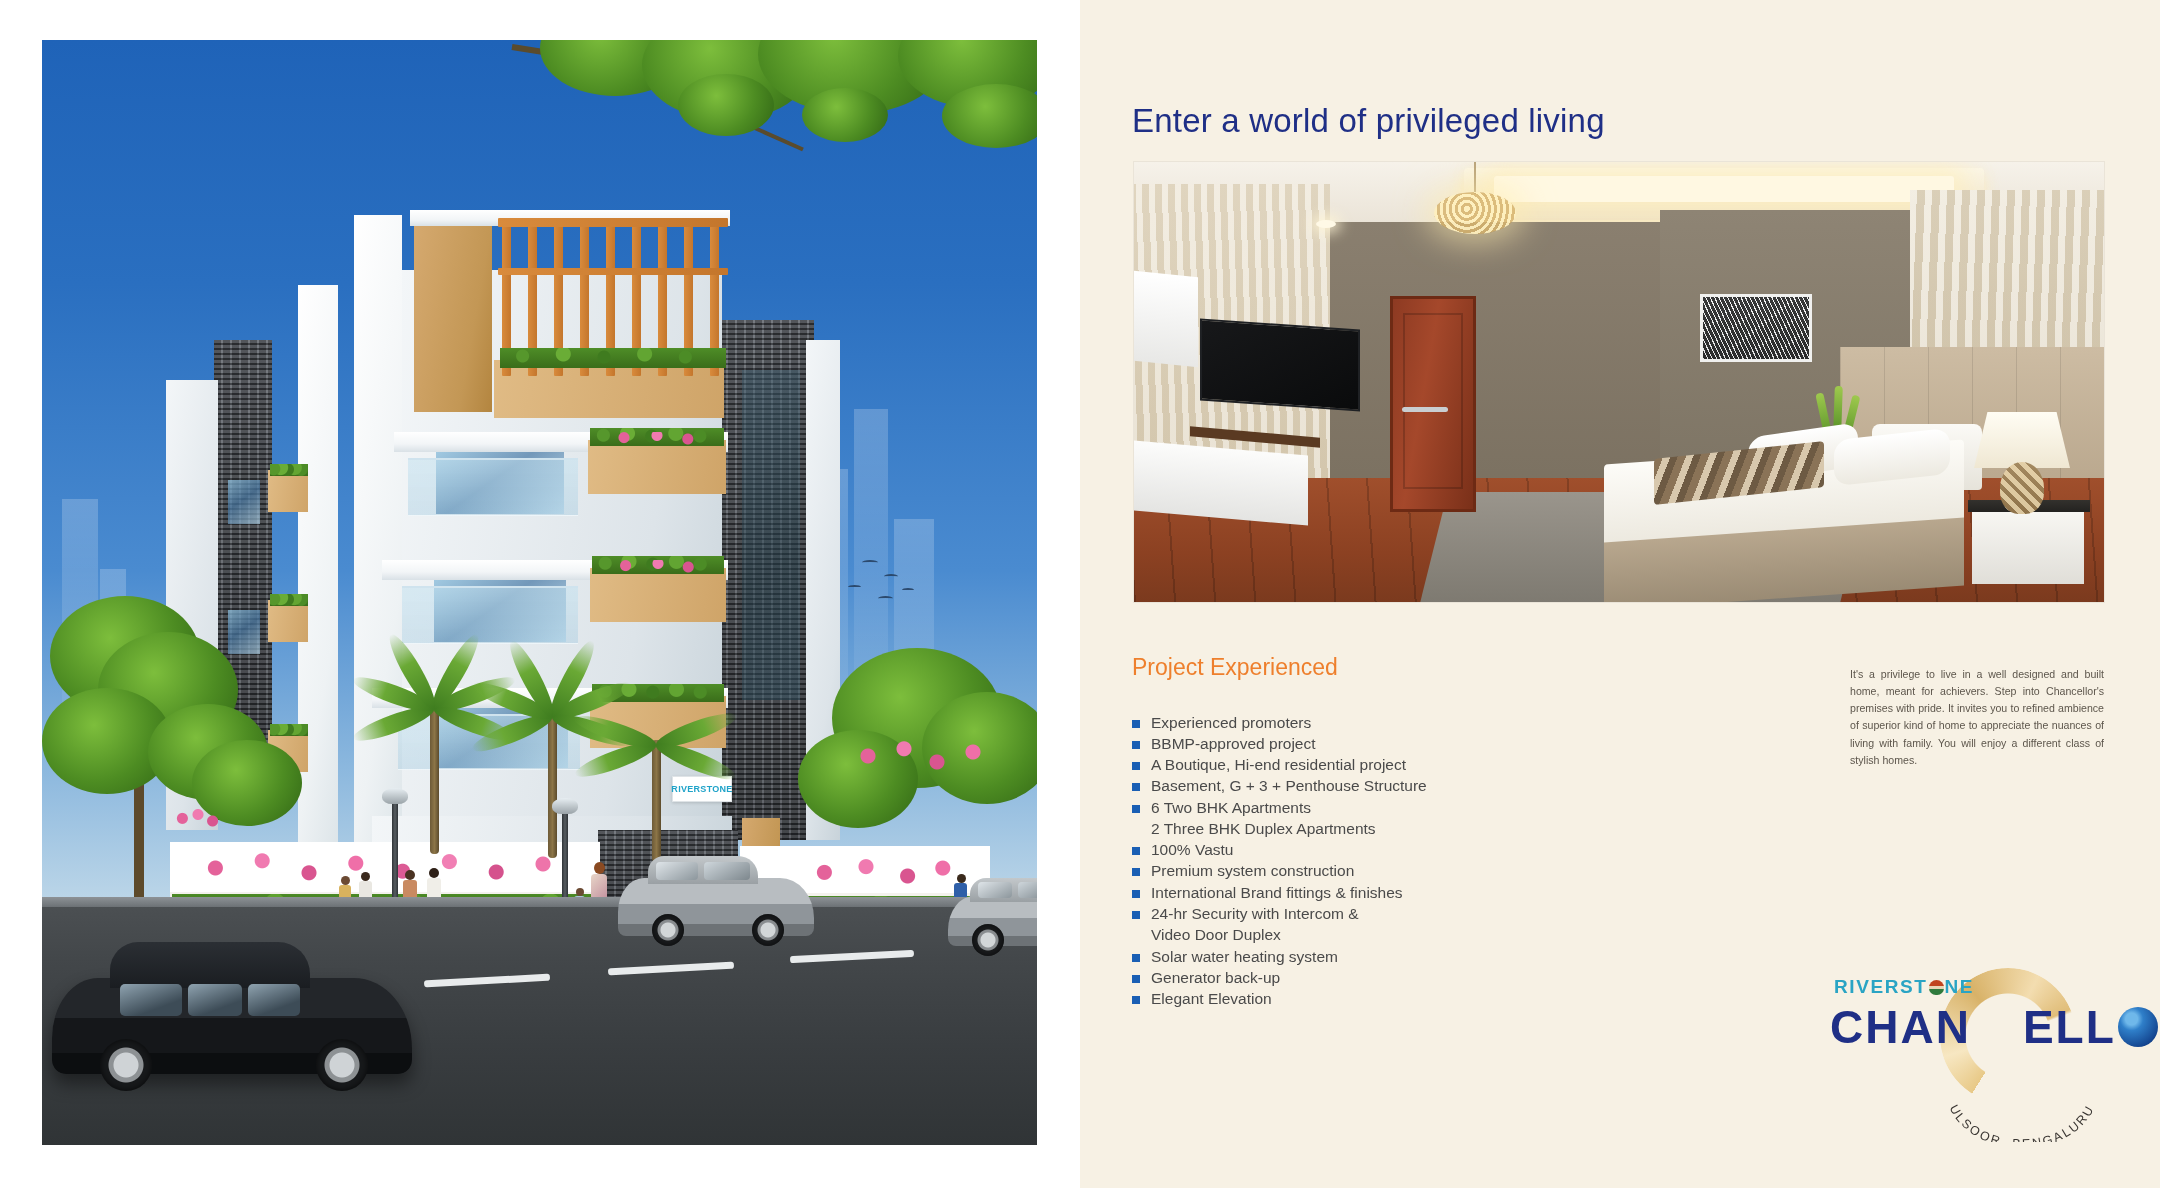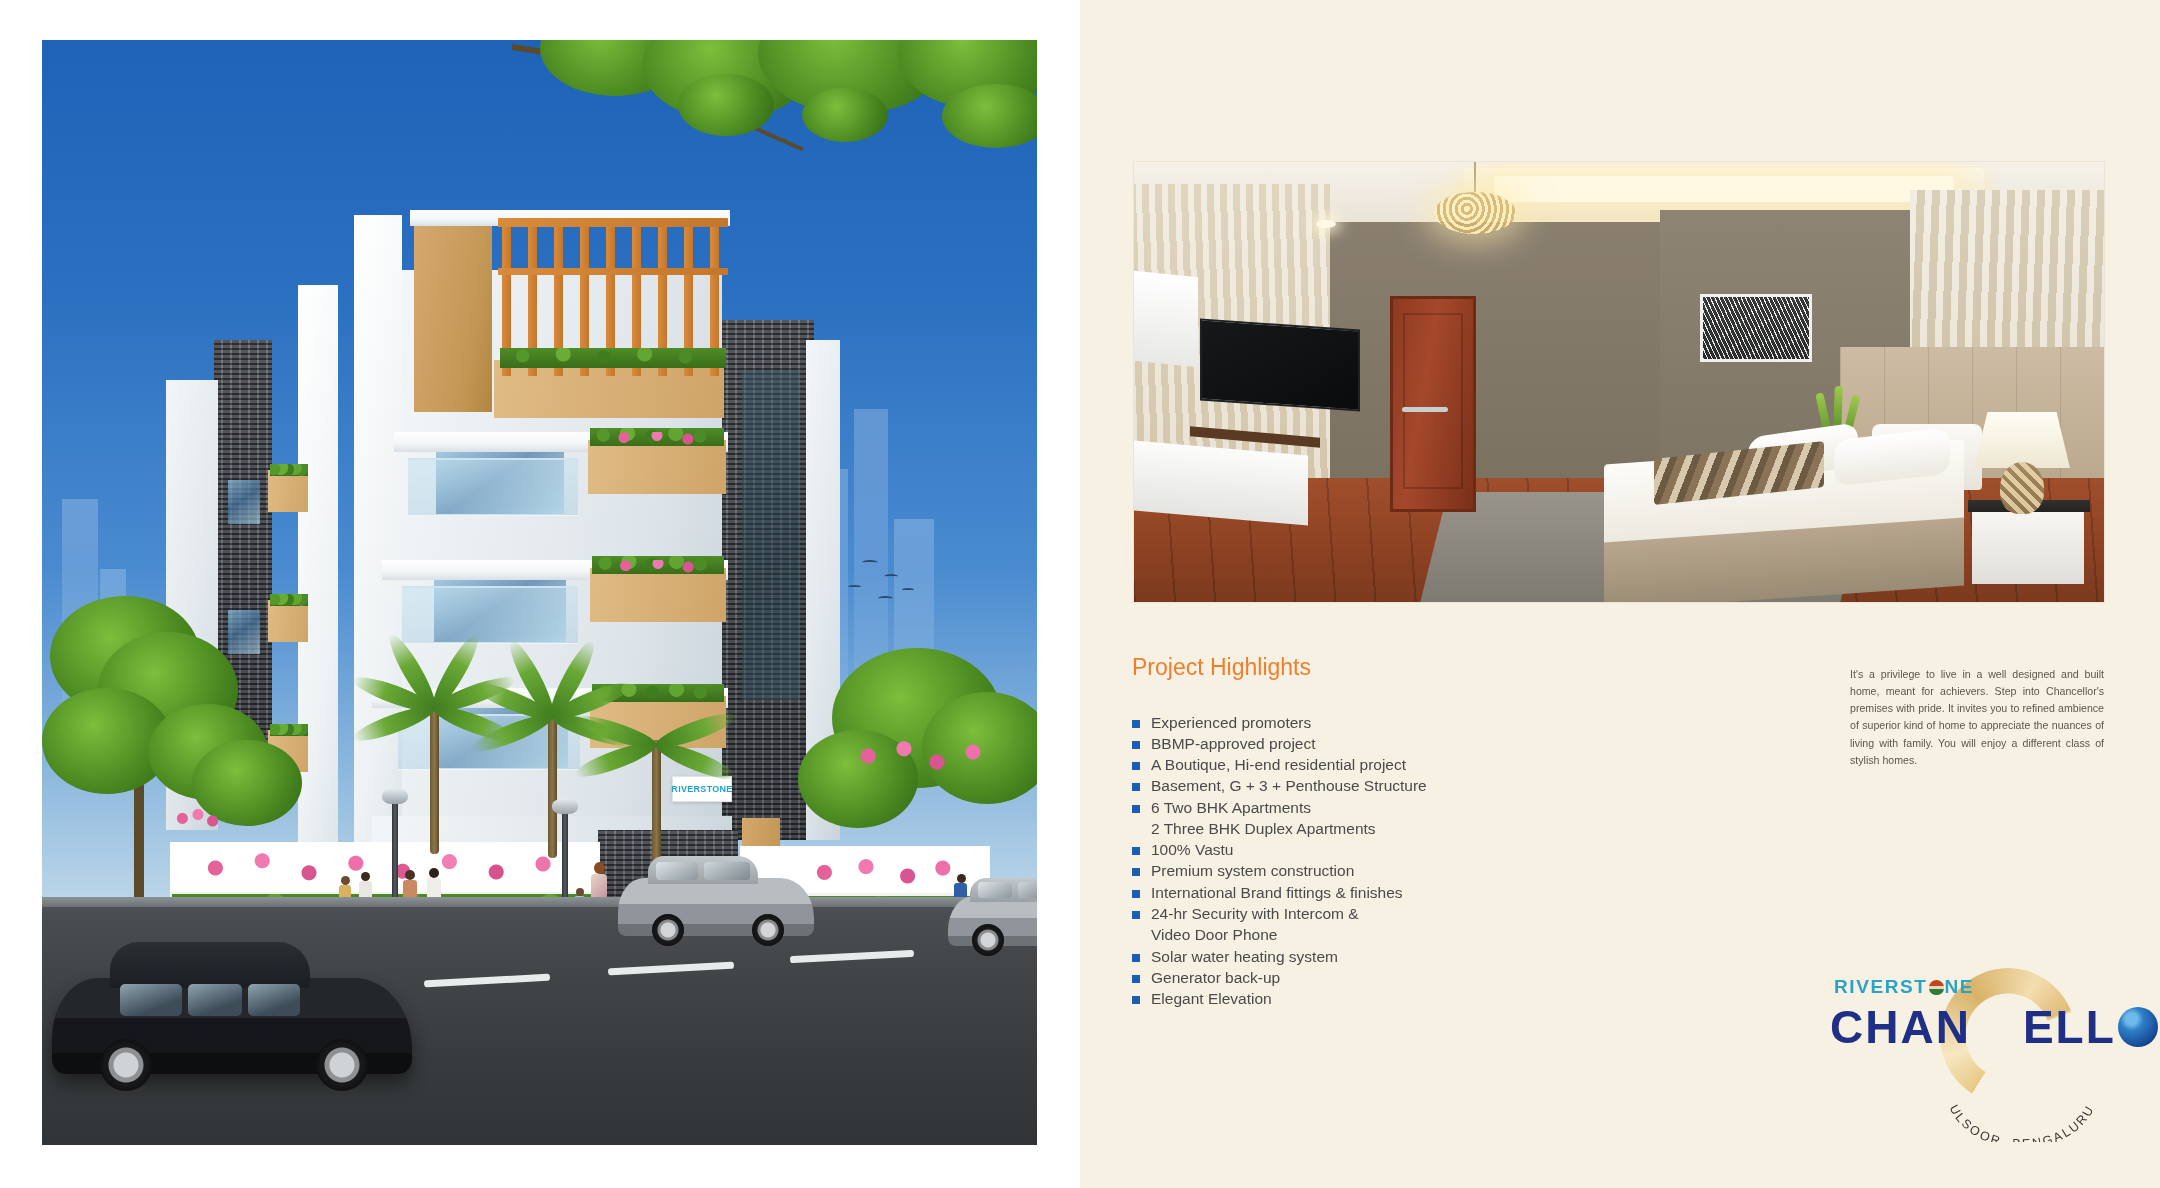--- a/index.html
+++ b/index.html
@@ -609,20 +609,21 @@
       <div class="win" style="left:196px;width:52px;"></div>
       <div class="wheel" style="left:48px;"></div>
       <div class="wheel" style="right:44px;"></div>
     </div>
 
   </div>
 </div>
 
 <div id="right-page">
 
+  <div id="headline">Enter a world of privileged living</div>
 
   <div id="interior-photo">
     <div class="ip ceil-main"></div>
     <div class="ip cove"></div>
     <div class="ip cove2"></div>
     <div class="ip wall-left"></div>
     <div class="ip wall-back"></div>
     <div class="ip wall-mid"></div>
     <div class="ip wall-right-tex"></div>
     <div class="ip headboard"></div>
@@ -655,21 +656,21 @@
 
     <div class="ip nightstand"></div>
     <div class="ip lamp-shade"></div>
     <div class="ip lamp-base"></div>
 
     <div class="ip chand-cord"></div>
     <div class="ip chandelier"></div>
     <div class="ip downlight"></div>
   </div>
 
-  <div id="highlights-title">Project Highlights</div>
+  <div id="highlights-title">Project Experienced</div>
 
   <ul id="highlights-list">
     <li>
         <span class="bl"></span>
         <span class="tx">Experienced promoters</span>
       </li>
     <li>
         <span class="bl"></span>
         <span class="tx">BBMP-approved project</span>
       </li>
@@ -700,21 +701,21 @@
     <li>
         <span class="bl"></span>
         <span class="tx">International Brand fittings &amp; finishes</span>
       </li>
     <li>
         <span class="bl"></span>
         <span class="tx">24-hr Security with Intercom &amp;</span>
       </li>
     <li class="nobullet">
         <span class="bl"></span>
-        <span class="tx">Video Door Phone</span>
+        <span class="tx">Video Door Duplex</span>
       </li>
     <li>
         <span class="bl"></span>
         <span class="tx">Solar water heating system</span>
       </li>
     <li>
         <span class="bl"></span>
         <span class="tx">Generator back-up</span>
       </li>
     <li>

